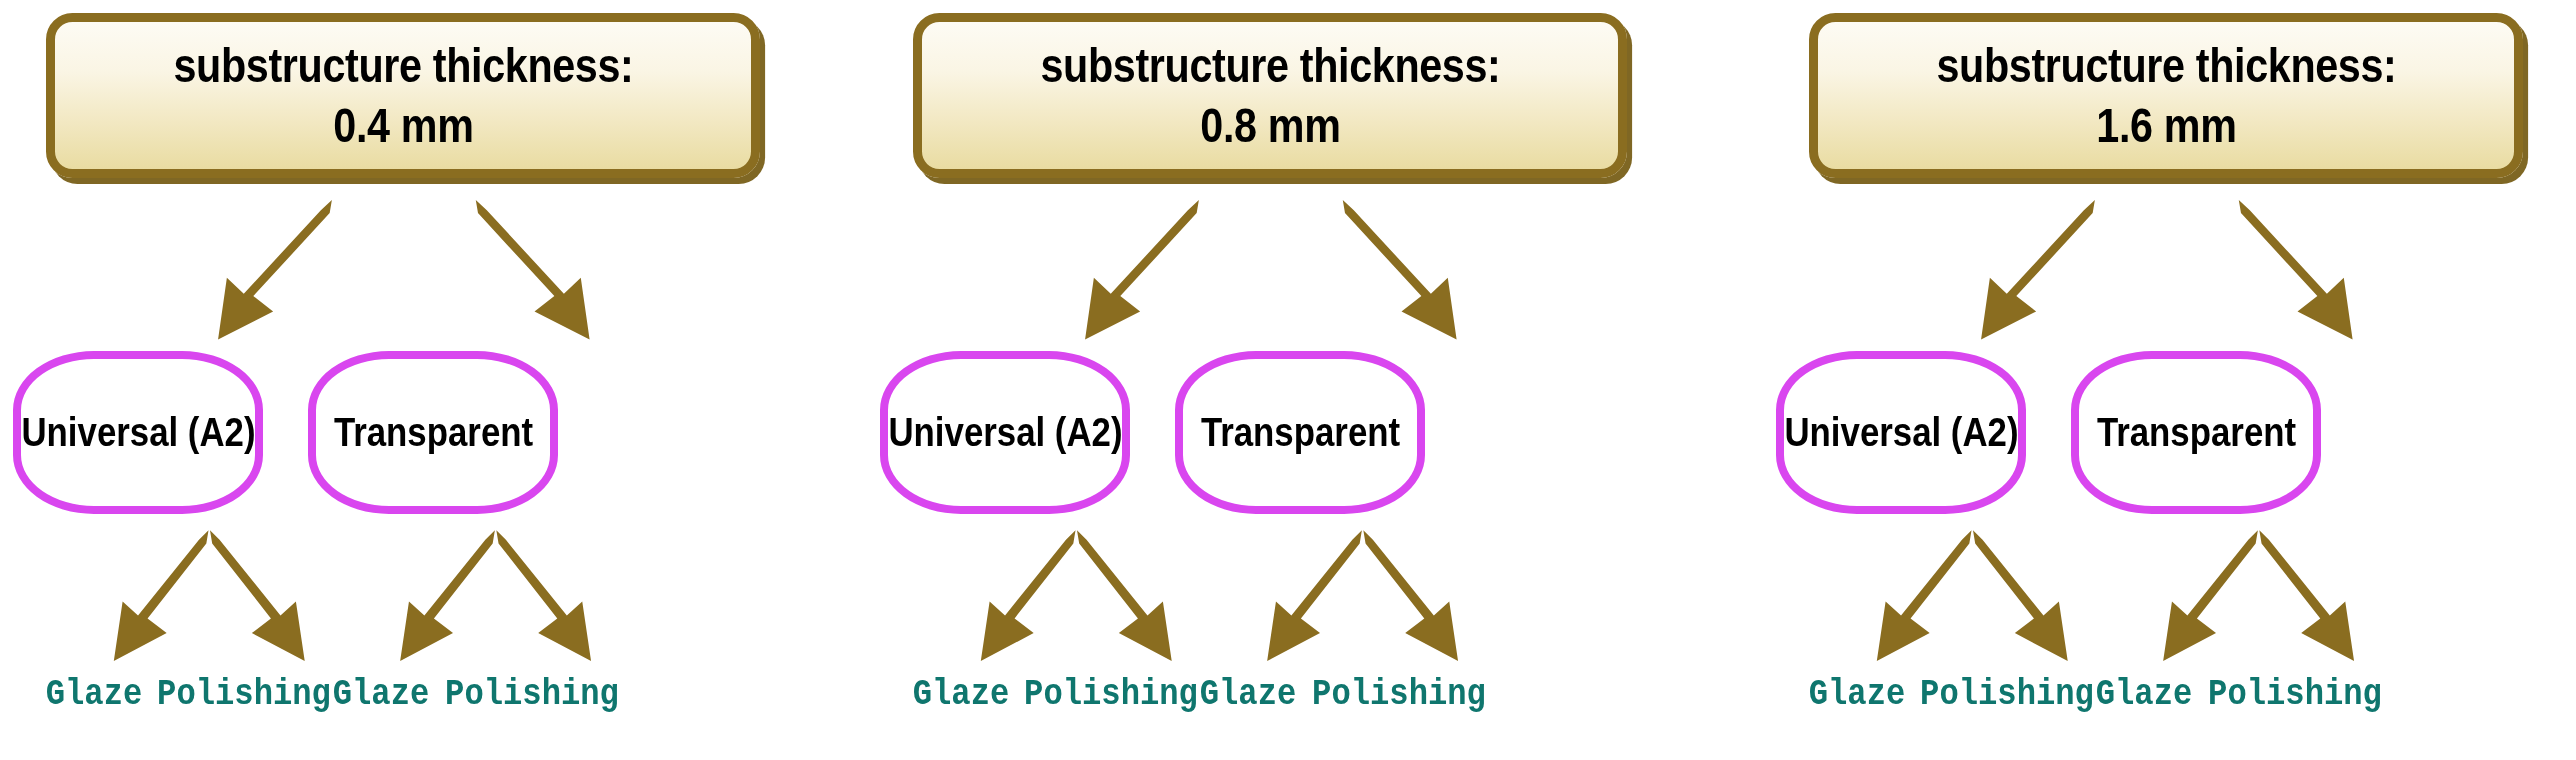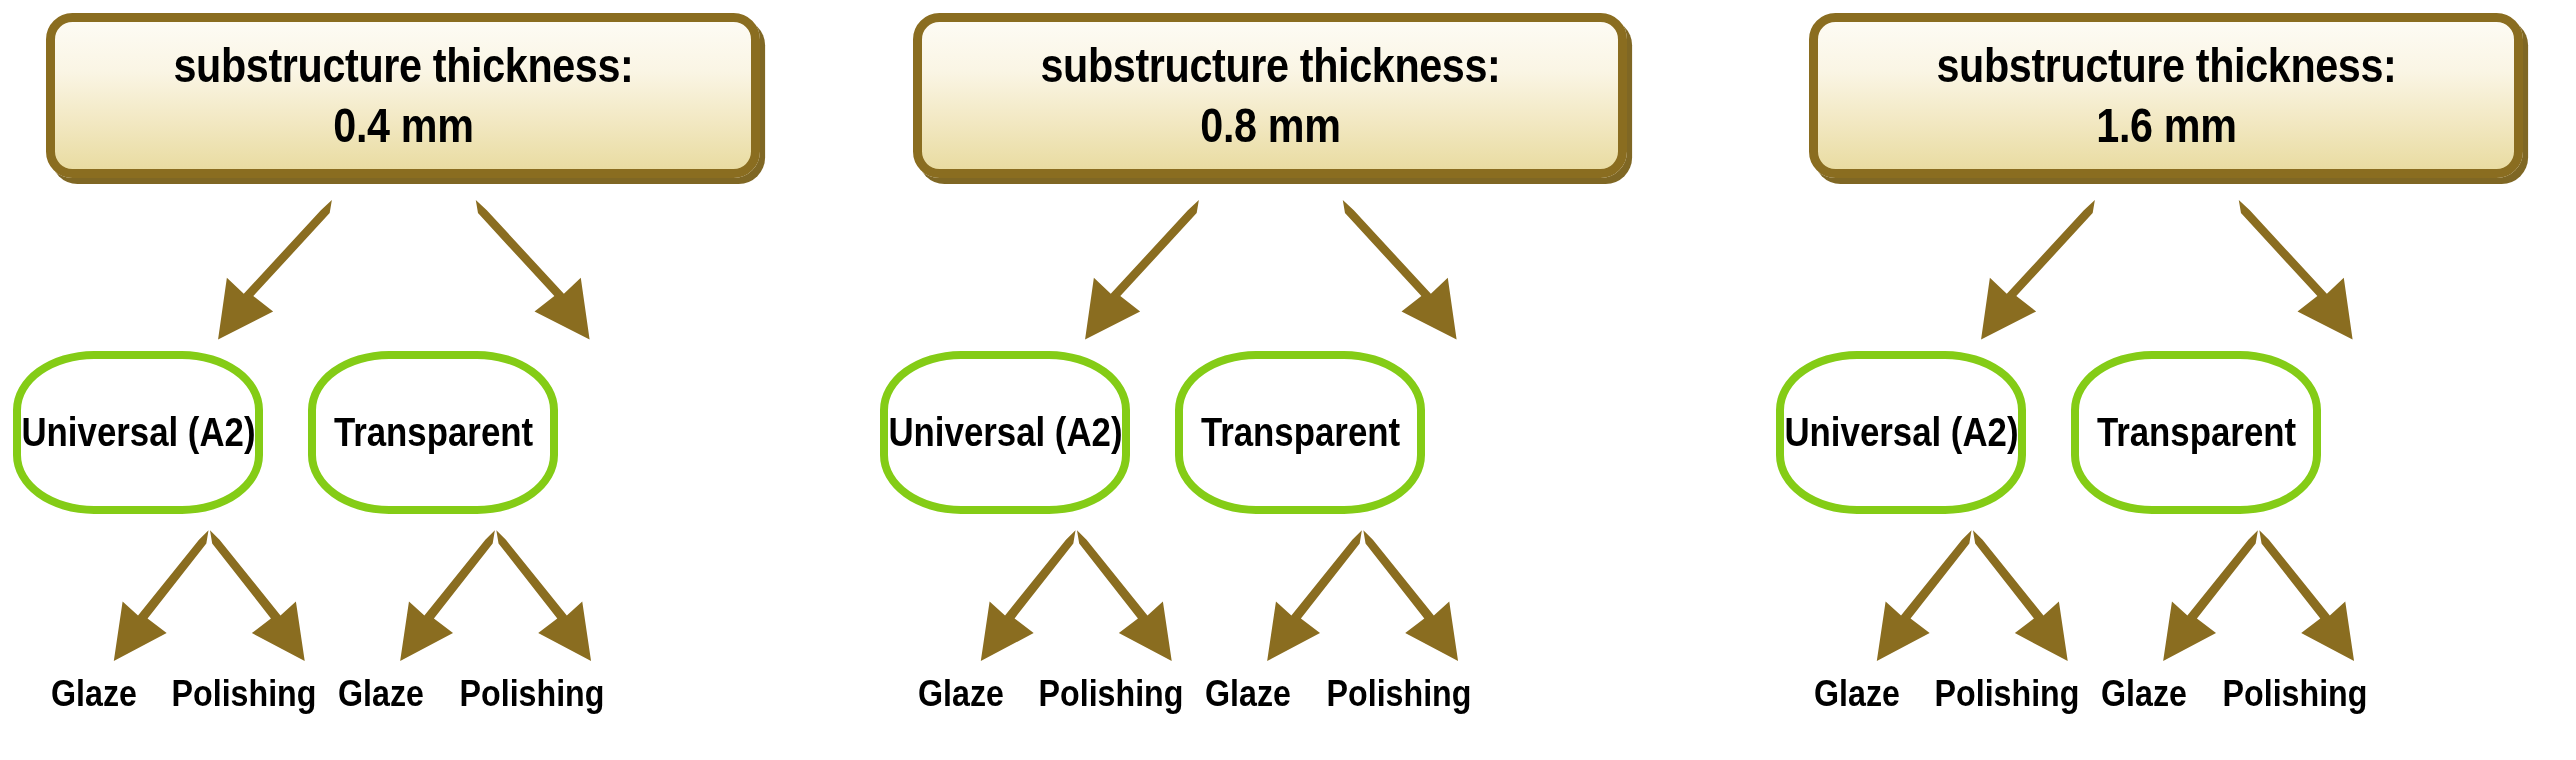--- a/index.html
+++ b/index.html
@@ -60,21 +60,21 @@
     white-space: pre-line;
   }
 
   
   .mid-box {
     position: absolute;
     top: 351px;
     width: 250px;
     height: 163px;
     box-sizing: border-box;
-    border: 8px solid #84cc16;
+    border: 8px solid #d946ef;
     border-radius: 81px / 59px;
     background: #ffffff;
     display: flex;
     align-items: center;
     justify-content: center;
   }
   .mid-box.left  { left: 13.2px;  }
   .mid-box.right { left: 308px; }
   .mid-label {
     font-family: "Liberation Sans Narrow", "Liberation Sans", "DejaVu Sans", sans-serif;
@@ -83,24 +83,24 @@
     color: #000000;
     transform: scaleX(0.87);
     white-space: nowrap;
   }
 
   
   .leaf {
     position: absolute;
     top: 694px;
     transform: translate(-50%, -50%);
-    font-family: Liberation Sans, sans-serif;
+    font-family: Liberation Mono, monospace;
     font-weight: bold;
     font-size: 37px;
-    color: #000000;
+    color: #0f766e;
     white-space: nowrap;
   }
   .leaf > span { display: inline-block; transform: scaleX(0.87); }
 
   
   .arrows {
     position: absolute;
     left: 0; top: 0;
     width: 815px; height: 761px;
     pointer-events: none;

